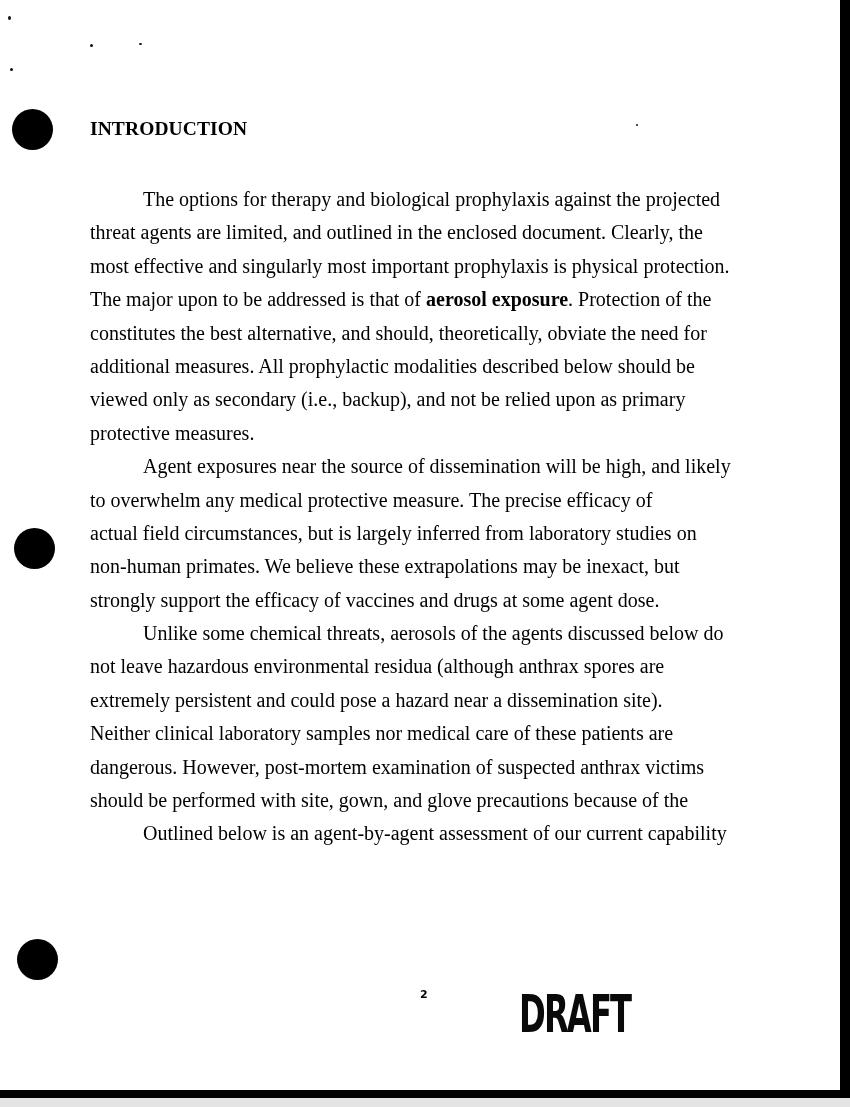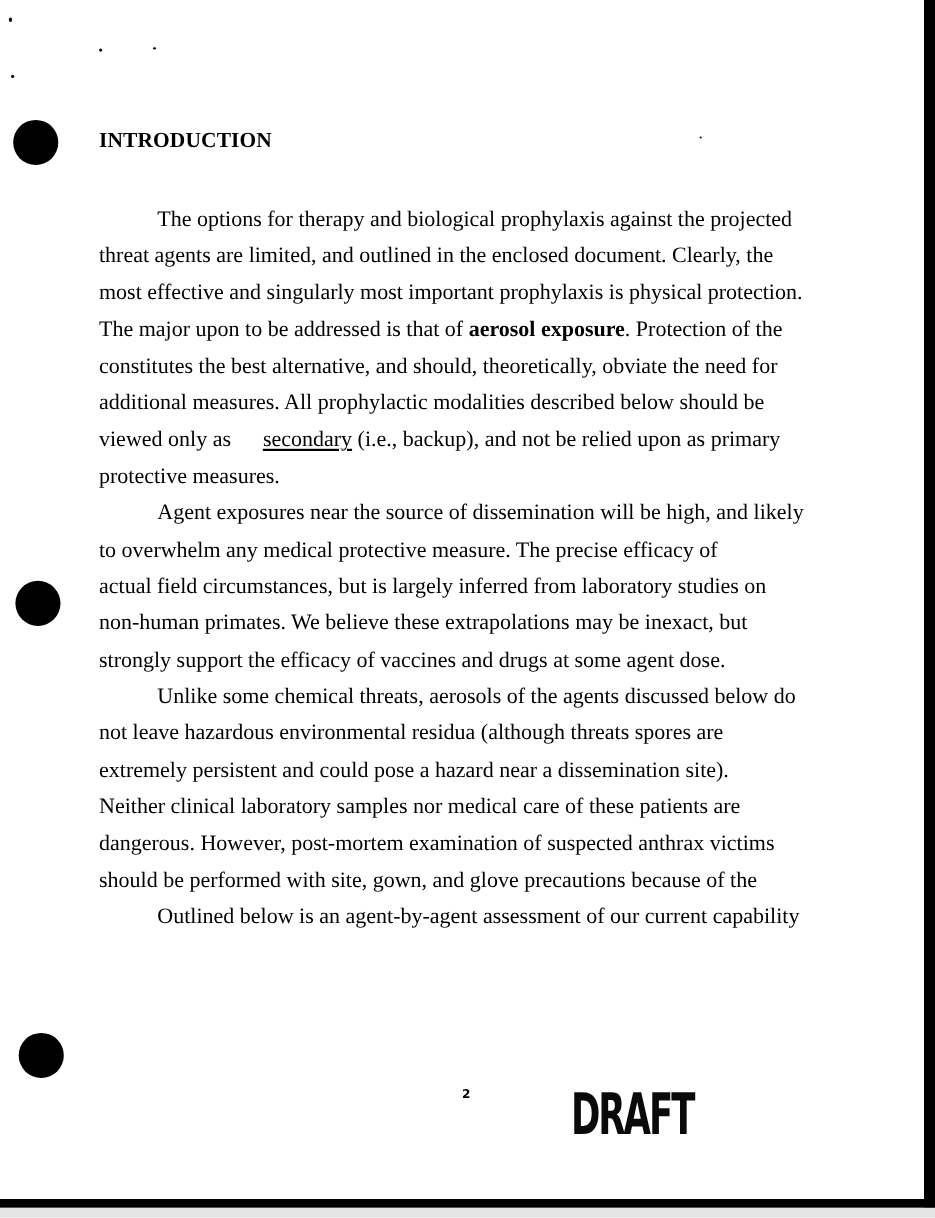--- a/index.html
+++ b/index.html
@@ -48,21 +48,21 @@
       font-size: 20px;
       line-height: 33.4px;
     }
     .line {
       display: block;
       white-space: nowrap;
       height: 33.4px;
     }
     .line.indent { padding-left: 53px; }
     .bold { font-weight: bold; }
-    .underline { text-decoration: underline; text-underline-offset: 3px; margin-left: 24px; }
+    .underline { text-underline-offset: 3px; }
     .page-number {
       position: absolute;
       left: 420px;
       top: 988px;
       font-family: "DejaVu Sans", sans-serif;
       font-weight: bold;
       font-size: 11px;
     }
     .draft-stamp {
       position: absolute;
@@ -124,21 +124,21 @@
     <span class="line"><span>viewed only as </span><span class="underline">secondary</span><span> (i.e., backup), and not be relied upon as primary</span></span>
     <span class="line">protective measures.</span>
 
     <span class="line indent">Agent exposures near the source of dissemination will be high, and likely</span>
     <span class="line">to overwhelm any medical protective measure.  The precise efficacy of</span>
     <span class="line">actual field circumstances, but is largely inferred from laboratory studies on</span>
     <span class="line">non-human primates.  We believe these extrapolations may be inexact, but</span>
     <span class="line">strongly support the efficacy of vaccines and drugs at some agent dose.</span>
 
     <span class="line indent">Unlike some chemical threats, aerosols of the agents discussed below do</span>
-    <span class="line">not leave hazardous environmental residua (although threats spores are</span>
+    <span class="line">not leave hazardous environmental residua (although anthrax spores are</span>
     <span class="line">extremely persistent and could pose a hazard near a dissemination site).</span>
     <span class="line">Neither clinical laboratory samples nor medical care of these patients are</span>
     <span class="line">dangerous.  However, post-mortem examination of suspected anthrax victims</span>
     <span class="line">should be performed with site, gown, and glove precautions because of the</span>
 
     <span class="line indent">Outlined below is an agent-by-agent assessment of our current capability</span>
   </div>
 
   <div class="page-number">2</div>
   <div class="draft-stamp">DRAFT</div>

